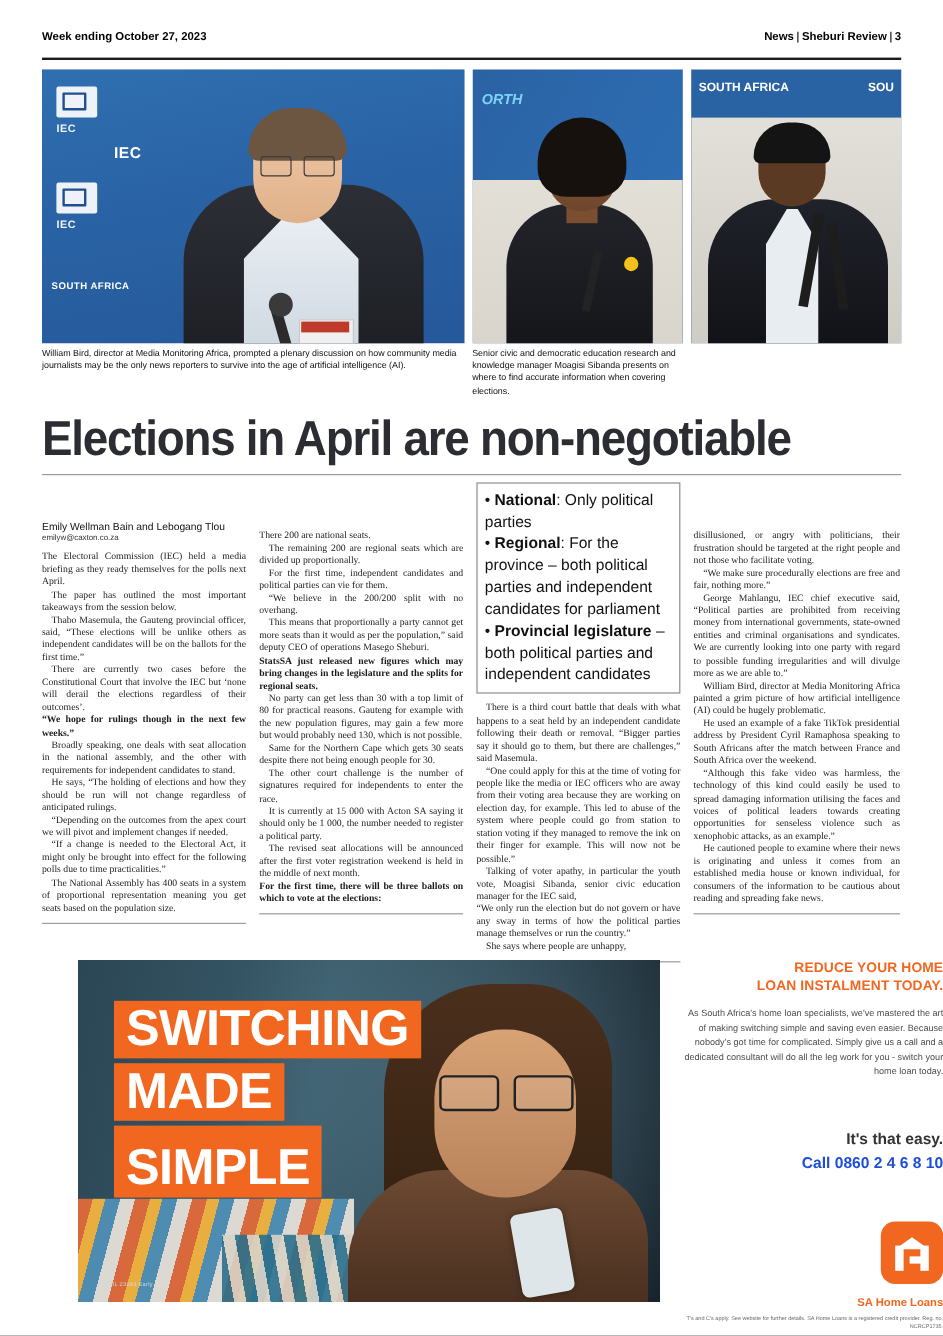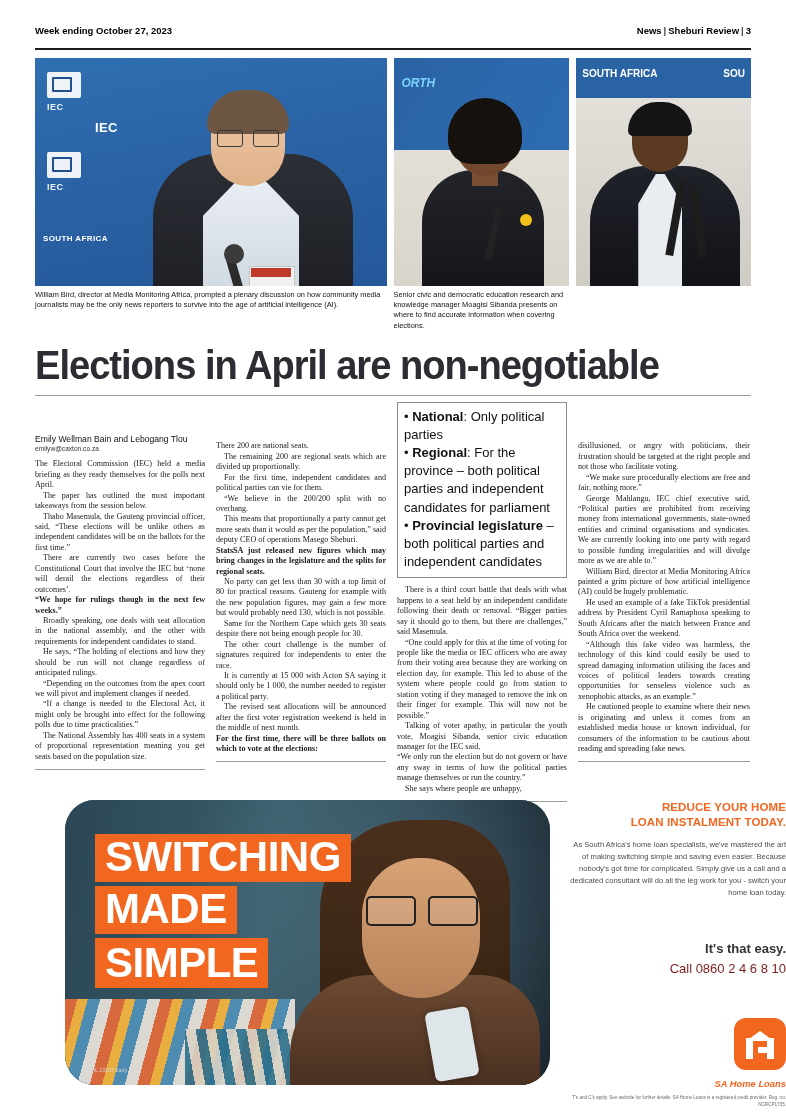--- a/index.html
+++ b/index.html
@@ -103,21 +103,21 @@
   .colrule{border:0;border-top:1px solid #9a9a9a;margin-top:7px;}
 
   
   .bulletbox{border:1px solid #8c8c8c;padding:5px 6px 6px;margin-bottom:7px;}
   .bulletbox div{font-family:"Liberation Sans",sans-serif;font-size:13px;line-height:1.4;color:#111;}
   .bulletbox b{font-weight:bold;}
 
   
   .ad{position:absolute;left:35px;top:775px;width:716px;height:310px;}
   .ad-img{position:absolute;left:30px;top:25px;width:485px;height:285px;overflow:hidden;
-     background:linear-gradient(135deg,#20323c 0%,#33525f 45%,#1b2a33 100%);border-radius:30px;}
+     background:linear-gradient(135deg,#20323c 0%,#33525f 45%,#1b2a33 100%);}
   .ad-wall{position:absolute;inset:0;background:
      radial-gradient(circle at 70% 40%, rgba(120,160,180,.35), transparent 60%),
      linear-gradient(100deg,#2b4654 0%,#3a5c6b 40%,#16222a 100%);}
   .ad-girl-hair{position:absolute;right:40px;top:20px;width:190px;height:230px;border-radius:90px 70px 40px 40px;
      background:linear-gradient(180deg,#4b2f1d 0%,#32200f 100%);}
   .ad-girl-face{position:absolute;right:70px;top:58px;width:118px;height:140px;border-radius:58px 58px 60px 60px;
      background:linear-gradient(180deg,#d7a274 0%,#b8835a 100%);}
   .ad-girl-glass{position:absolute;right:72px;top:96px;width:112px;height:26px;}
   .ad-girl-glass:before,.ad-girl-glass:after{content:"";position:absolute;top:0;width:46px;height:26px;
      border:2.4px solid #222;border-radius:5px;background:rgba(255,255,255,.12);}
@@ -126,41 +126,41 @@
      background:linear-gradient(180deg,#6d4a33 0%,#4a3020 100%);}
   .ad-phone{position:absolute;right:76px;bottom:6px;width:44px;height:70px;border-radius:6px;
      background:#dfe6ea;transform:rotate(-10deg);box-shadow:0 0 6px rgba(0,0,0,.35);}
   .ad-blanket{position:absolute;left:0;bottom:0;width:230px;height:86px;
      background:repeating-linear-gradient(105deg,#e06a3a 0 12px,#f2b33d 12px 22px,#4f8fb5 22px 34px,#e4e0d8 34px 46px);
      opacity:.95;}
   .ad-blanket2{position:absolute;left:120px;bottom:0;width:150px;height:56px;
      background:repeating-linear-gradient(80deg,#2b6f8c 0 10px,#d8d2c6 10px 20px);opacity:.9;}
   .ad-t1{left:30px;top:34px;padding:2px 10px 4px;}
   .ad-t2{left:30px;top:86px;padding:2px 10px 4px;}
-  .ad-t3{left:30px;top:138px;padding:4px 10px 4px;}
+  .ad-t3{left:30px;top:138px;padding:14px 10px 4px;}
   .ad-word{position:absolute;background:#f2671f;color:#fff;font-family:"Liberation Sans",sans-serif;
      font-weight:bold;font-size:42px;line-height:1;letter-spacing:-.5px;}
   .ad-credit{position:absolute;left:20px;bottom:12px;font-family:"Liberation Sans",sans-serif;
      font-size:4.6px;color:#d9d9d9;letter-spacing:.3px;}
 
   .ad-right{position:absolute;left:535px;top:25px;width:216px;text-align:right;}
   .ad-head{font-family:"Liberation Sans",sans-serif;font-weight:bold;font-size:11.5px;
      line-height:1.28;color:#f2671f;letter-spacing:.1px;}
   .ad-copy{font-family:"Liberation Sans",sans-serif;font-size:7.6px;line-height:1.58;color:#4d4d4d;margin-top:10px;}
   .ad-easy{font-family:"Liberation Sans",sans-serif;font-weight:bold;font-size:13px;color:#333;margin-top:42px;}
-  .ad-call{font-family:"Liberation Sans",sans-serif;font-weight:normal;font-size:13px;color:#7f1d1d;margin-top:5px;}
+  .ad-call{font-family:"Liberation Sans",sans-serif;font-weight:bold;font-size:13px;color:#1d4ed8;margin-top:5px;}
   .logo-wrap{position:absolute;right:0;top:218px;width:216px;text-align:right;}
   .logo-mark{display:inline-block;width:52px;height:52px;border-radius:12px;background:#f2671f;position:relative;}
   .logo-h{position:absolute;left:12px;top:13px;width:28px;height:28px;}
   .logo-h:before{content:"";position:absolute;left:0;top:7px;width:7px;height:21px;background:#fff;}
   .logo-h:after{content:"";position:absolute;right:0;top:7px;width:7px;height:21px;background:#fff;}
   .logo-roof{position:absolute;left:0;top:0;width:0;height:0;border-left:14px solid transparent;
      border-right:14px solid transparent;border-bottom:10px solid #fff;}
   .logo-bar{position:absolute;left:7px;top:16px;width:14px;height:6px;background:#fff;}
-  .logo-name{font-family:"Liberation Sans",sans-serif;font-weight:bold;font-size:9.4px;color:#f2671f;margin-top:4px;font-style:italic;}
+  .logo-name{font-family:"Liberation Sans",sans-serif;font-weight:bold;font-size:9.4px;color:#f2671f;margin-top:4px;}
   .ad-fine{font-family:"Liberation Sans",sans-serif;font-size:4.6px;line-height:1.6;color:#6a6a6a;margin-top:5px;}
 </style>
 </head>
 <body>
 
 <div class="page">
  <div class="inner">
 
   <div class="masthead">
     <div>Week ending October 27, 2023</div>

